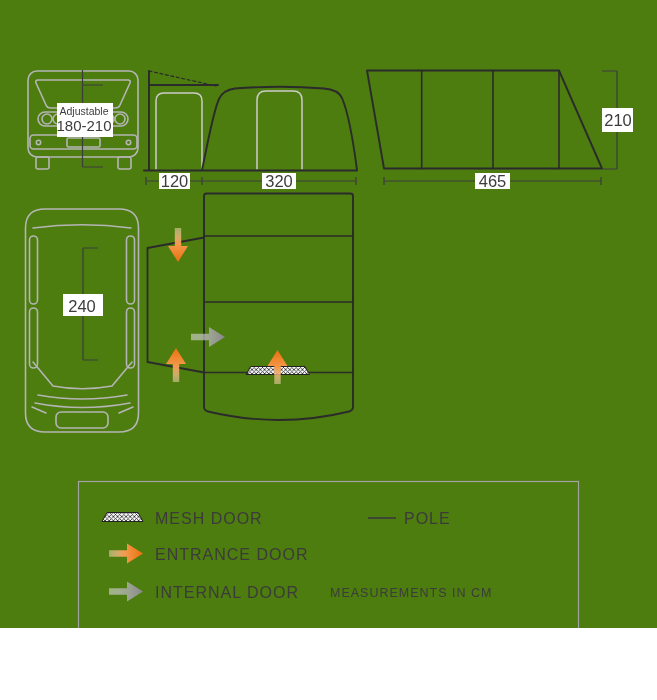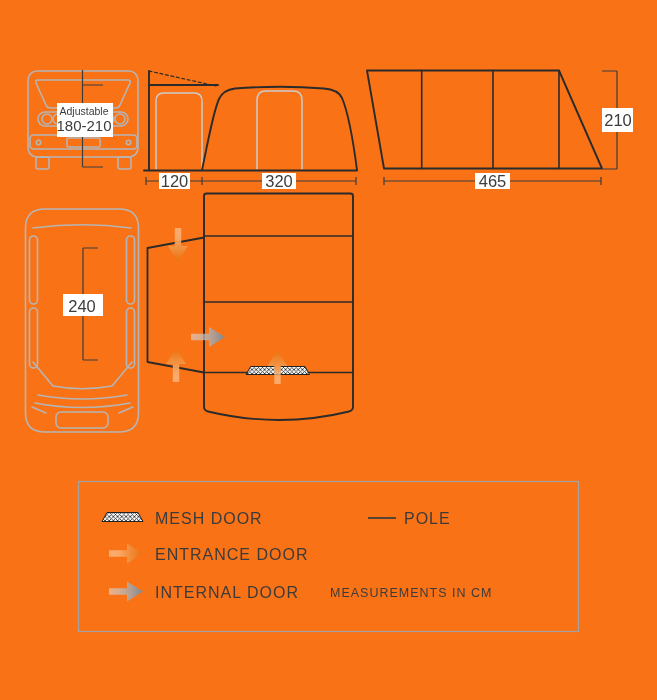--- a/index.html
+++ b/index.html
@@ -1,16 +1,16 @@
 <!DOCTYPE html>
 <html><head>
 <meta charset="utf-8">
 <style>
   html,body{margin:0;padding:0;background:#ffffff;}
-  .stage{width:657px;height:700px;position:relative;background:#f97316;overflow:hidden;}
+  .stage{width:657px;height:628px;position:relative;background:#4d7c0f;overflow:hidden;}
   svg{display:block;}
   text{font-family:"Liberation Sans","DejaVu Sans",sans-serif;}
   .dim-text{fill:#3c3c3c;font-size:16.5px;}
   .legend-text{fill:#3b3b3b;font-size:16px;letter-spacing:1px;}
   .legend-note{fill:#3b3b3b;font-size:12.5px;letter-spacing:1px;}
 </style>
 </head>
 <body>
 
 <div class="stage">

